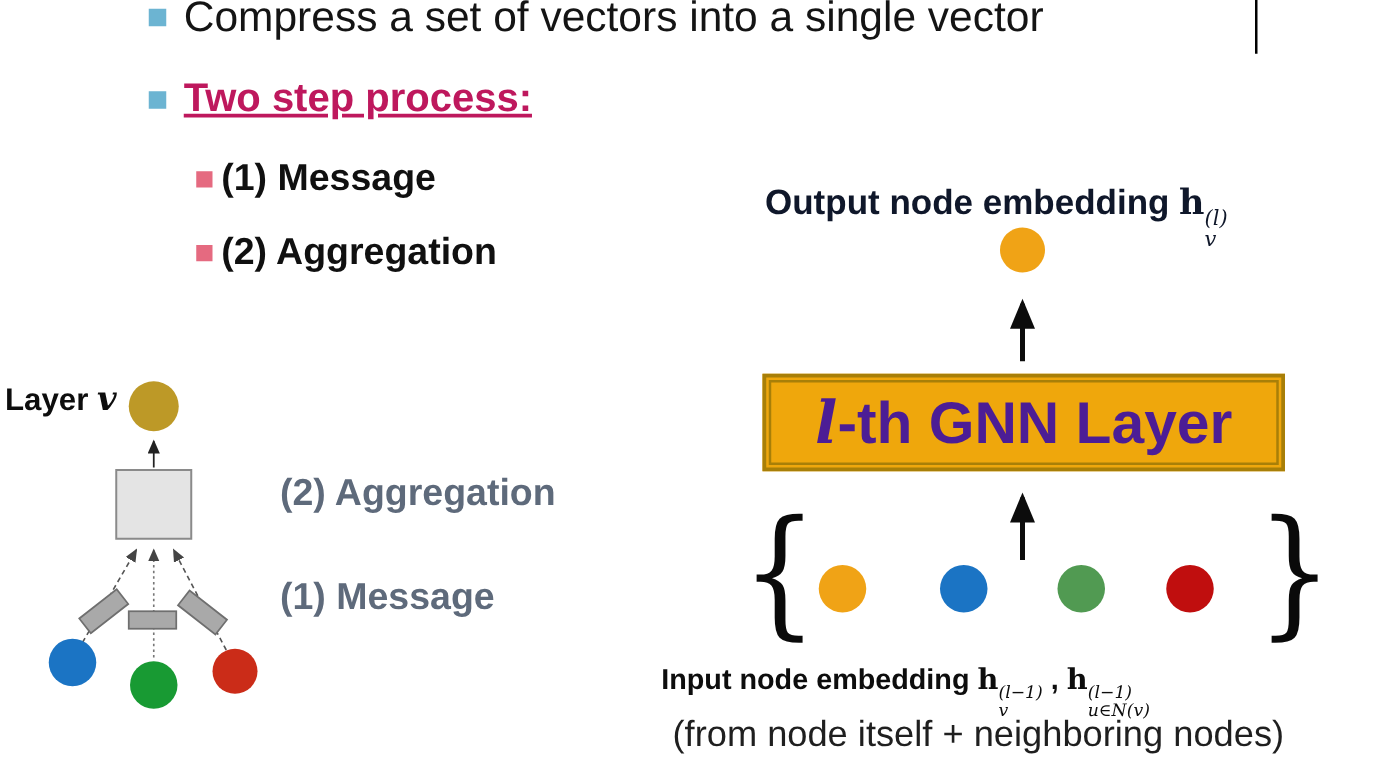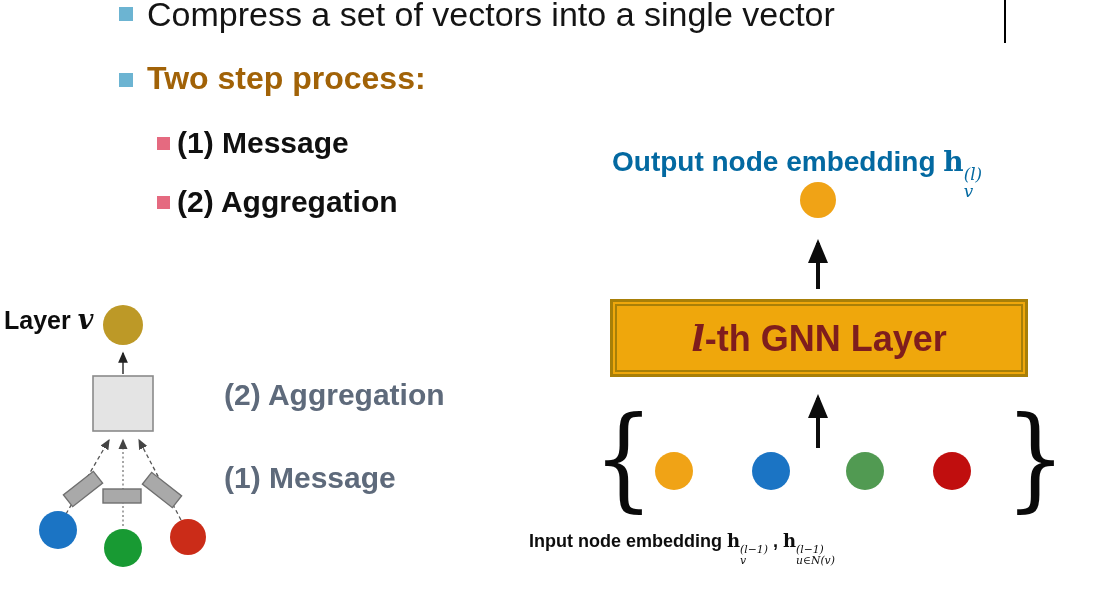--- a/index.html
+++ b/index.html
@@ -5,40 +5,40 @@
   html,body{margin:0;padding:0;background:#fff;}
   .slide{
     position:relative;width:1118px;height:611px;background:#ffffff;
     overflow:hidden;font-family:"Liberation Sans",sans-serif;color:#111;
   }
   .abs{position:absolute;white-space:nowrap;}
   .sq{position:absolute;width:14px;height:14px;}
   .sq.blue{background:var(--bullet-blue);}
   .sq.pink{width:13px;height:13px;background:var(--bullet-pink);}
   .t-line1{left:147px;top:-5px;font-size:34px;font-weight:400;color:#141414;}
-  .t-line2{left:147px;top:60px;font-size:32px;font-weight:700;color:#a16207;}
+  .t-line2{left:147px;top:60px;font-size:32px;font-weight:700;color:#be185d;text-decoration:underline;}
   .t-sub{font-size:30px;font-weight:700;color:#101010;}
   .cursor{position:absolute;left:1004px;top:0;width:2px;height:43px;background:#000;}
   .gray-label{font-size:30px;font-weight:700;color:var(--label-gray);}
   .node-v{left:4px;top:304px;font-size:25px;font-weight:700;color:#0d0d0d;}
   .mvar{font-family:"DejaVu Serif",serif;font-style:italic;}
-  .out-label{left:612px;top:145px;font-size:28px;font-weight:700;color:#0369a1;}
-  .in-label{left:529px;top:530px;font-size:18px;font-weight:700;color:#0d0d0d;}
+  .out-label{left:612px;top:145px;font-size:28px;font-weight:700;color:#0f172a;}
+  .in-label{left:529px;top:530px;font-size:23px;font-weight:700;color:#0d0d0d;}
   .in-note{left:538px;top:572px;font-size:29px;font-weight:400;color:#1f1f1f;z-index:2;}
   .mh{font-family:"DejaVu Serif",serif;font-weight:700;}
   .mstack{display:inline-flex;flex-direction:column;align-items:flex-start;
     font-size:0.60em;line-height:1.05;vertical-align:-0.52em;
     font-family:"DejaVu Serif",serif;font-style:italic;font-weight:500;}
   .gnn-box{
     position:absolute;left:610px;top:299px;width:418px;height:78px;box-sizing:border-box;
     background:var(--gnn-fill);border:3px solid var(--gnn-border);
     display:flex;align-items:center;justify-content:center;
   }
   .gnn-box::after{content:"";position:absolute;inset:2px;border:2px solid var(--gnn-border);}
-  .gnn-text{font-size:36px;font-weight:700;color:#7f1d1d;z-index:1;}
+  .gnn-text{font-size:47px;font-weight:700;color:#4c1d95;z-index:1;}
   .brace{
     position:absolute;font-family:"DejaVu Serif",serif;font-size:112px;line-height:100px;
     color:#0a0a0a;font-weight:400;transform:scaleX(0.85);
   }
   .watermark{left:950px;top:617px;font-size:14px;color:var(--watermark-gray);z-index:1;}
   svg{position:absolute;overflow:visible;}
 </style>
 </head>
 <body>
 
@@ -121,15 +121,16 @@
 
   <div class="abs in-label">
     <span>Input node embedding </span><span class="mh">h</span><span class="mstack">
         <span>(l−1)</span>
         <span>v</span>
       </span><span> , </span><span class="mh">h</span><span class="mstack">
         <span>(l−1)</span>
         <span>u∈N(v)</span>
       </span>
   </div>
+  <div class="abs in-note">(from node itself + neighboring nodes)</div>
 
   <div class="abs watermark">CSDN @zhishui冲啊</div>
 </div>
 
 </body></html>

